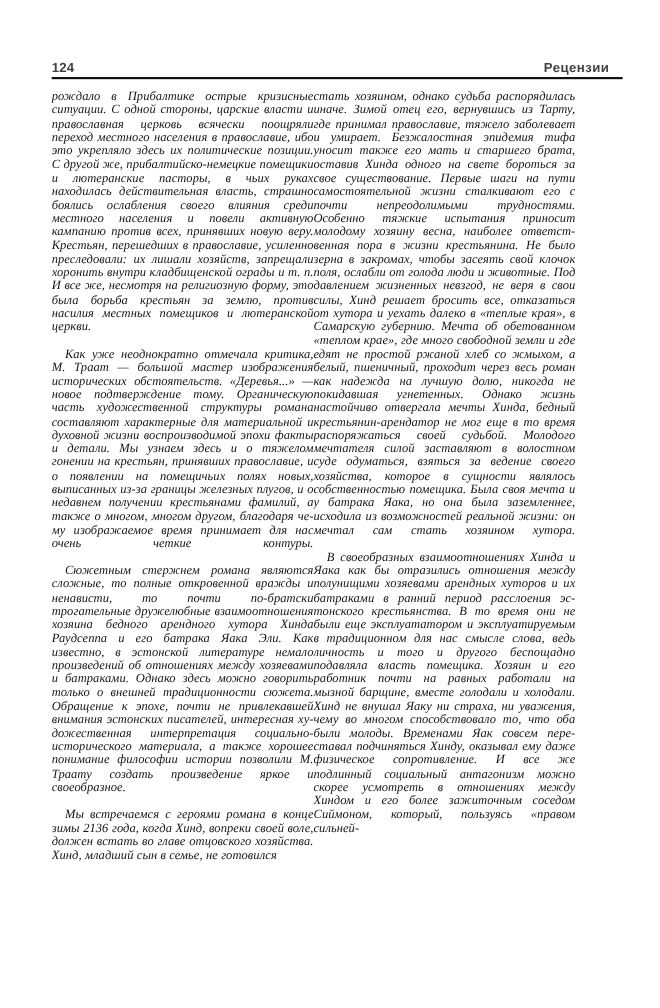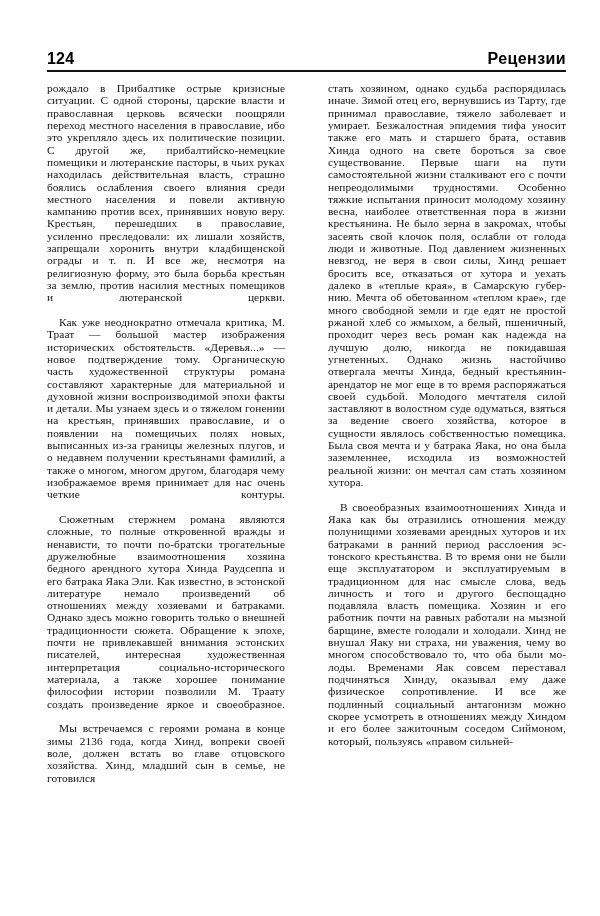--- a/index.html
+++ b/index.html
@@ -34,49 +34,49 @@
     top: 47px;
     width: 519px;
     height: 22px;
   }
   .runhead-folio,
   .runhead-title {
     position: absolute;
     bottom: 2px;
     font-family: "Liberation Sans", "DejaVu Sans", sans-serif;
     font-weight: bold;
-    font-size: 16px;
+    font-size: 12px;
     letter-spacing: 0.2px;
-    color: #000000;
+    color: #404040;
     line-height: 1;
     white-space: nowrap;
   }
   .runhead-folio { left: 0; }
-  .runhead-title { right: 0; letter-spacing: 0.4px; }
+  .runhead-title { right: 12px; letter-spacing: 0.4px; }
 
   .runhead-rule {
     position: absolute;
     left: 47px;
     top: 70px;
     width: 519px;
     height: 2px;
     background: #121212;
   }
 
   
   .columns {
     position: absolute;
     left: 47px;
     top: 82px;
     width: 519px;
     height: 805px;
     display: flex;
     flex-direction: row;
     align-items: flex-start;
-    justify-content: space-between;
+    font-style: italic;
   }
   .col {
     width: 238px;
     height: 805px;
     overflow: hidden;
   }
 
   .col p {
     margin: 0;
     text-indent: 12px;

